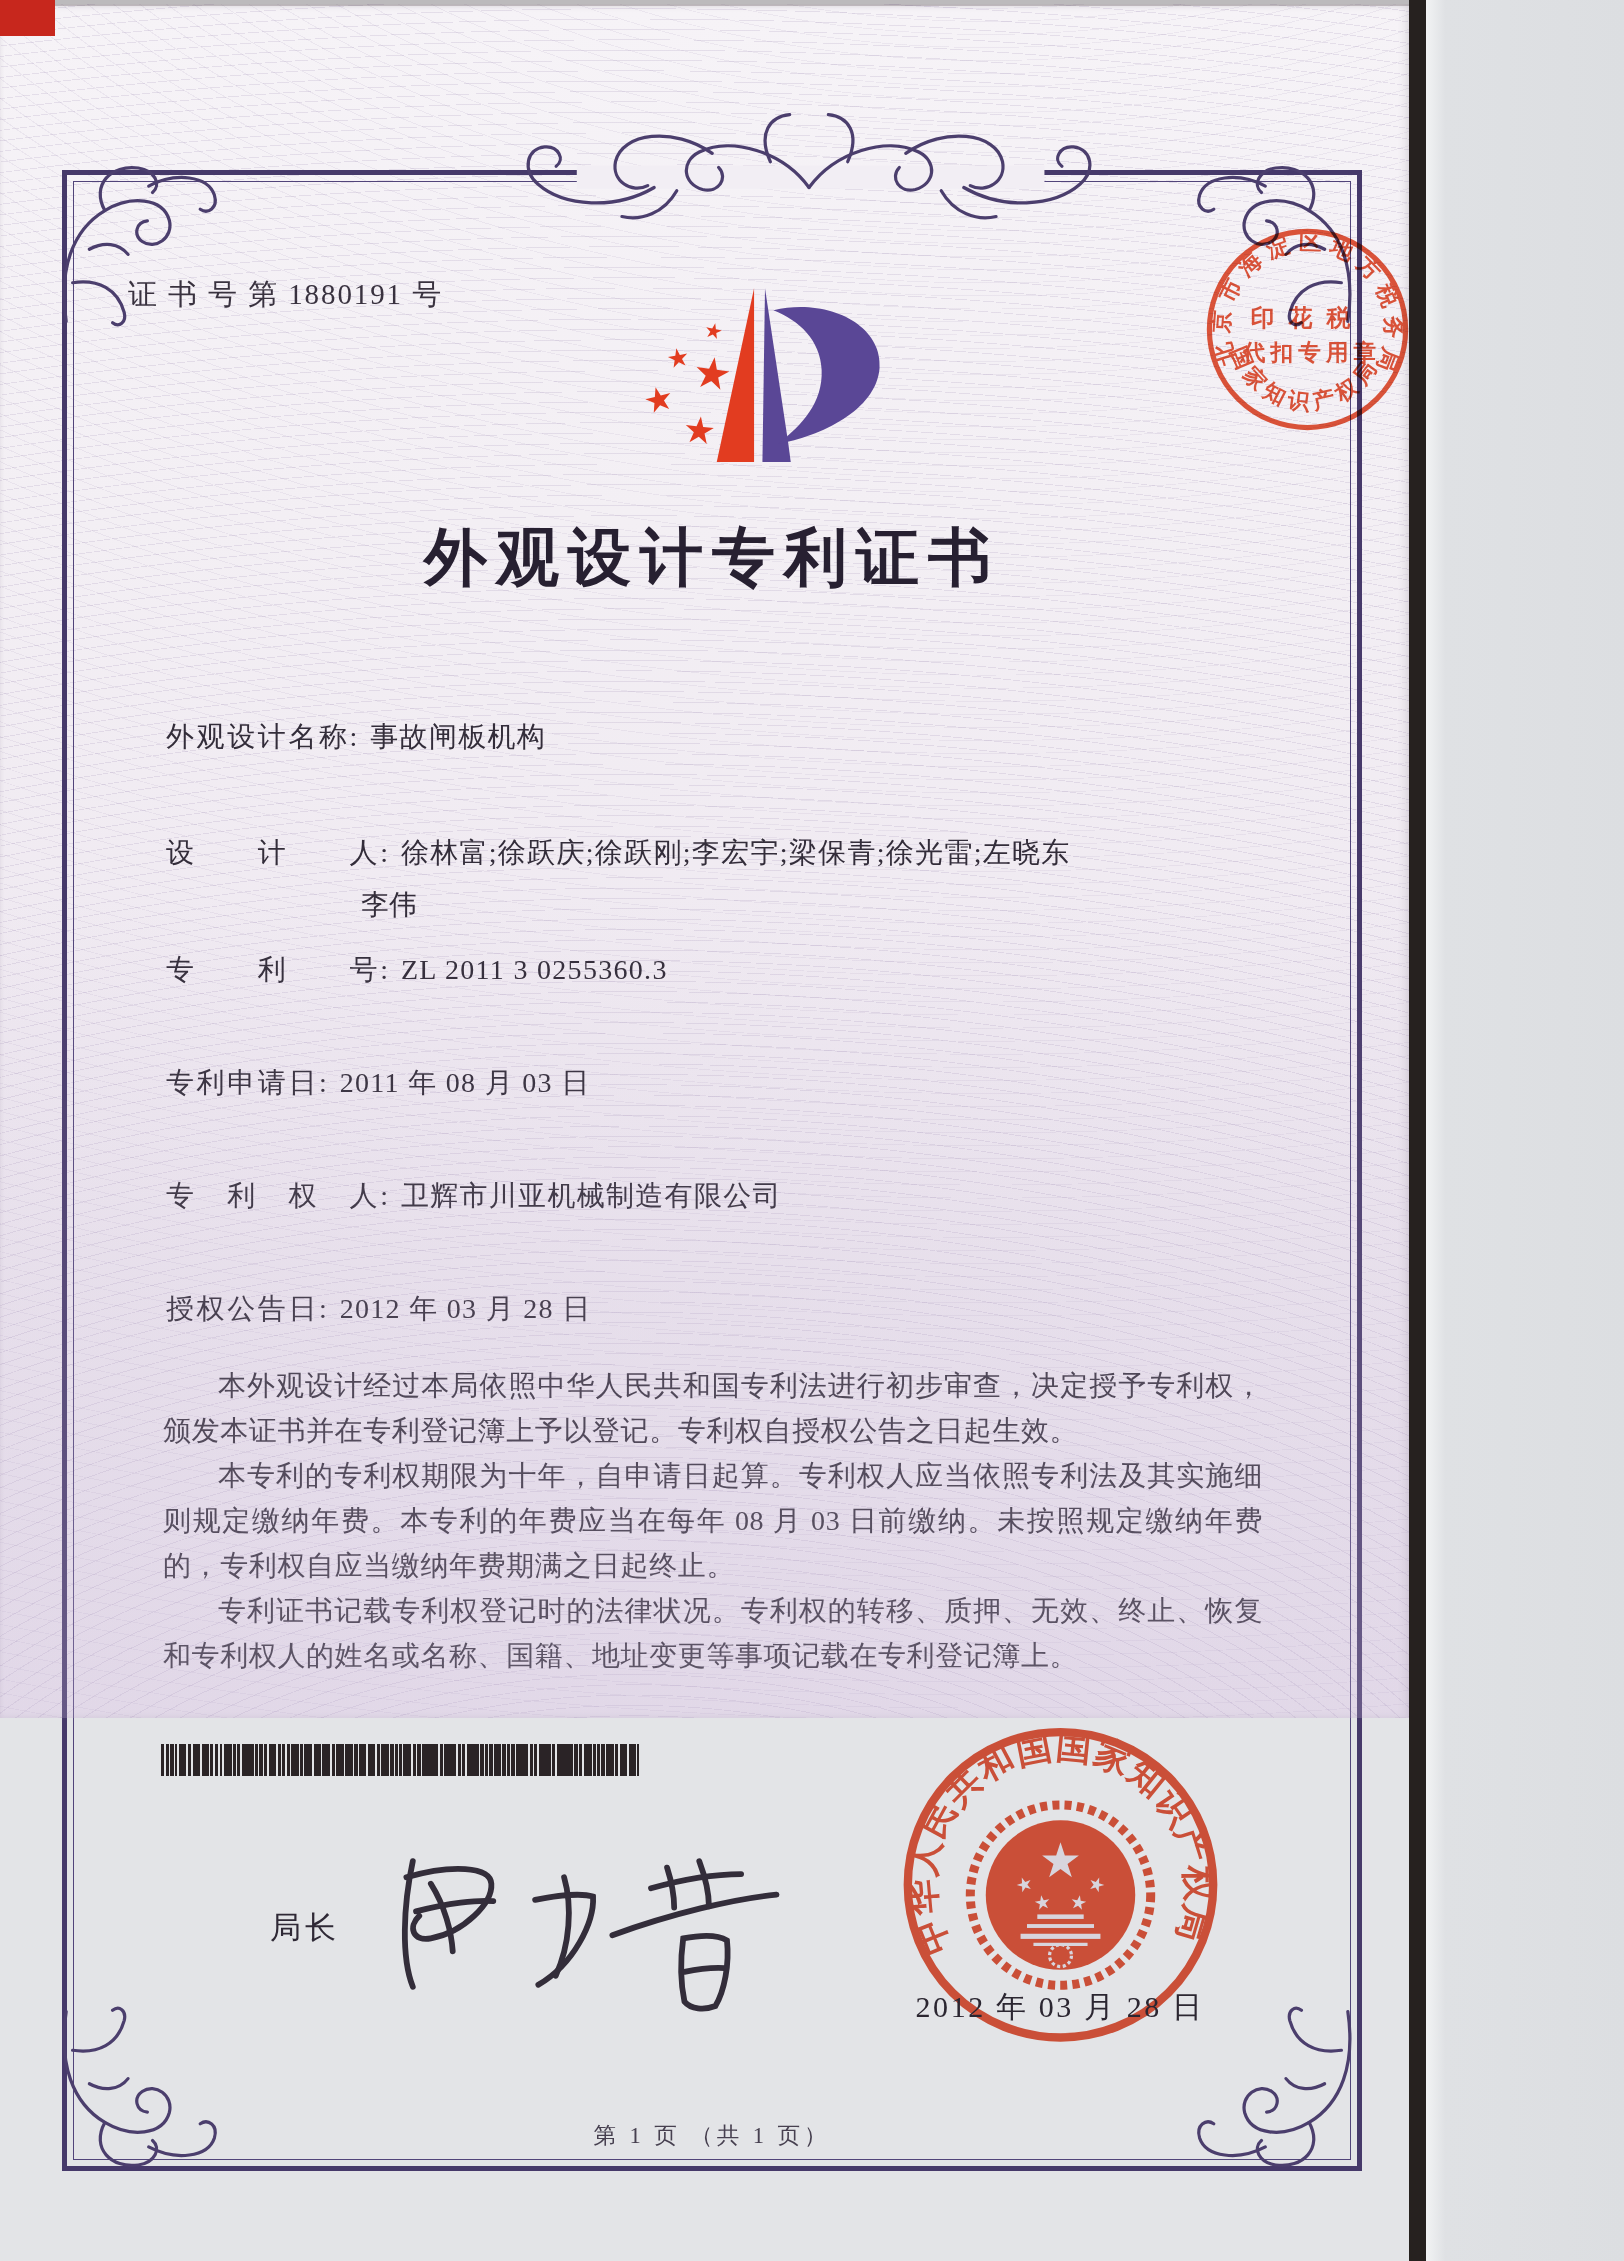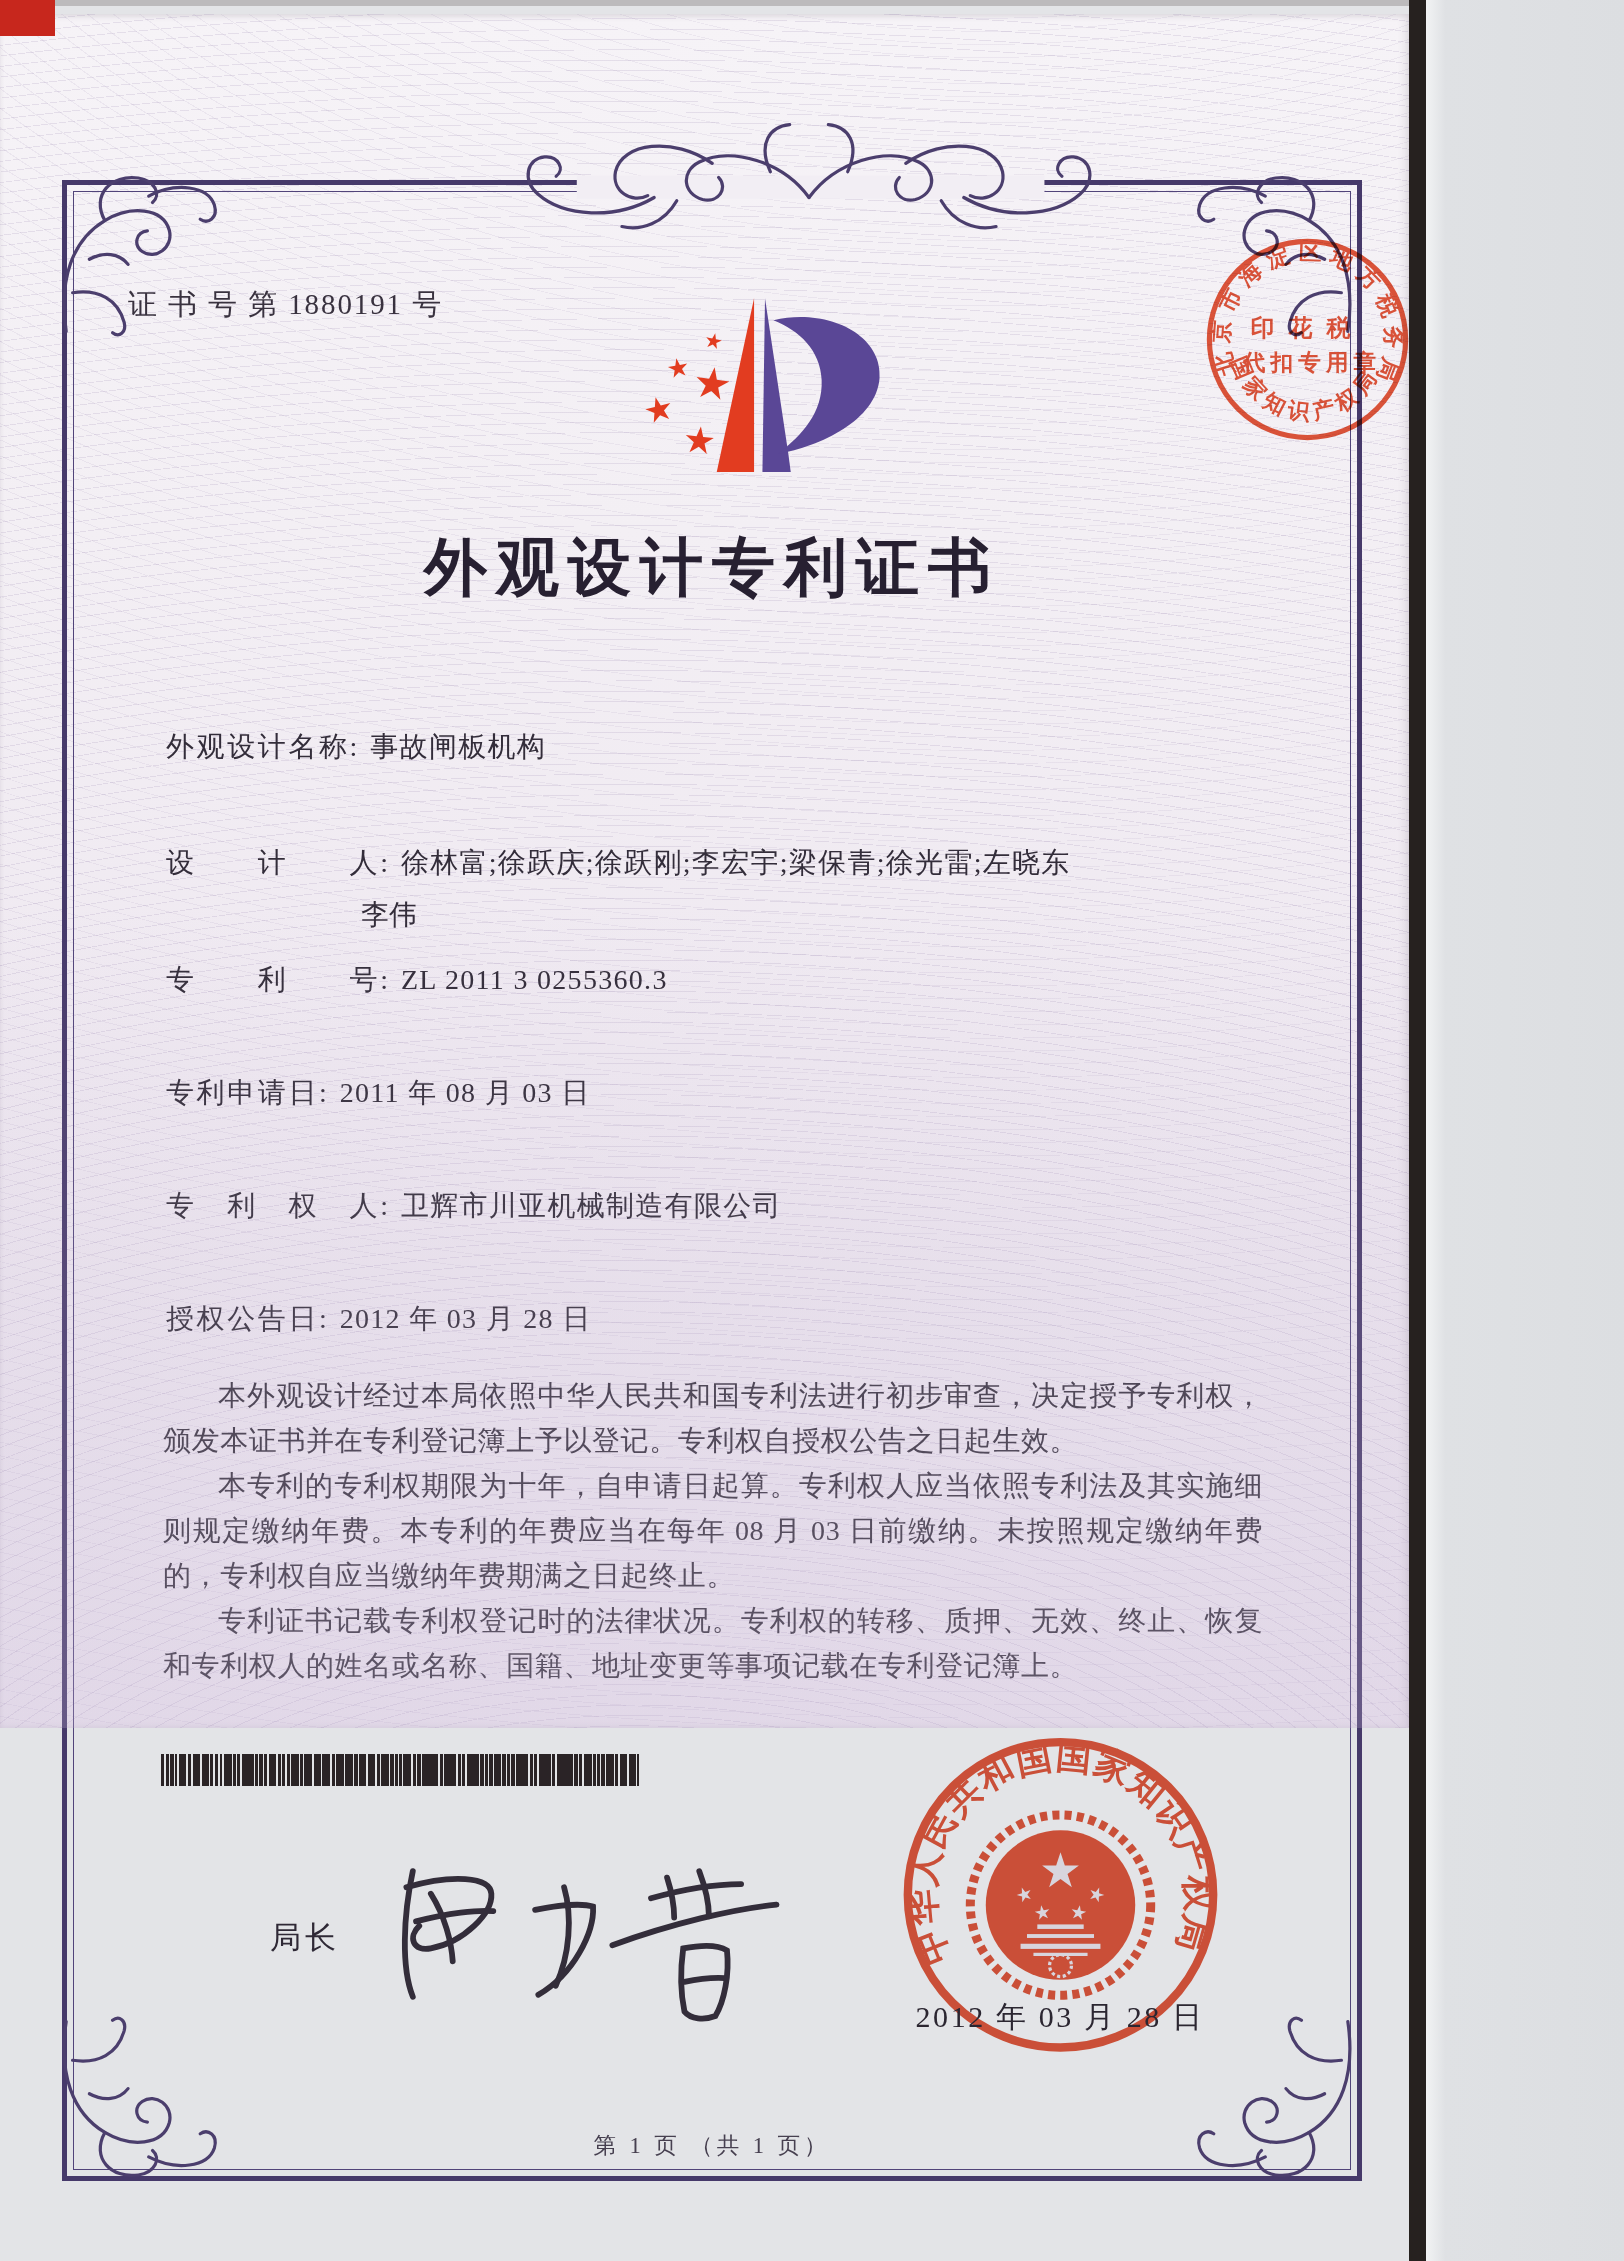--- a/index.html
+++ b/index.html
@@ -2,21 +2,21 @@
 <html style="font-size:10.3px"><head>
 <meta charset="utf-8">
 <style>
   html,body{margin:0;padding:0;}
   body{
     width:1624px;height:2261px;position:relative;overflow:hidden;
     font-family:"Liberation Serif","DejaVu Serif",serif;
     background:#e3e4e7;
   }
   .paper{
-    position:absolute;left:0;top:14px;width:1409px;height:1714px;
+    position:absolute;left:0;top:4px;width:1409px;height:1714px;
     background:
       linear-gradient(180deg,#f6f3f7 0%,#f3eff4 30%,#efe9f1 60%,#ece5ef 100%);
     box-shadow:inset -3.9px 0 9px rgba(60,50,70,.10), inset 0 2.6px 5.2px rgba(60,50,70,.08);
   }
   .paper::before{ 
     content:"";position:absolute;inset:0;
     background:
       repeating-radial-gradient(ellipse 2966px 1805px at 45% 118%, rgba(156,138,178,.20) 0 1.3px, transparent 1.3px 17px),
       repeating-radial-gradient(ellipse 3353px 2192px at 70% -28%, rgba(156,138,178,.12) 0 1.3px, transparent 1.3px 20px);
     pointer-events:none;

